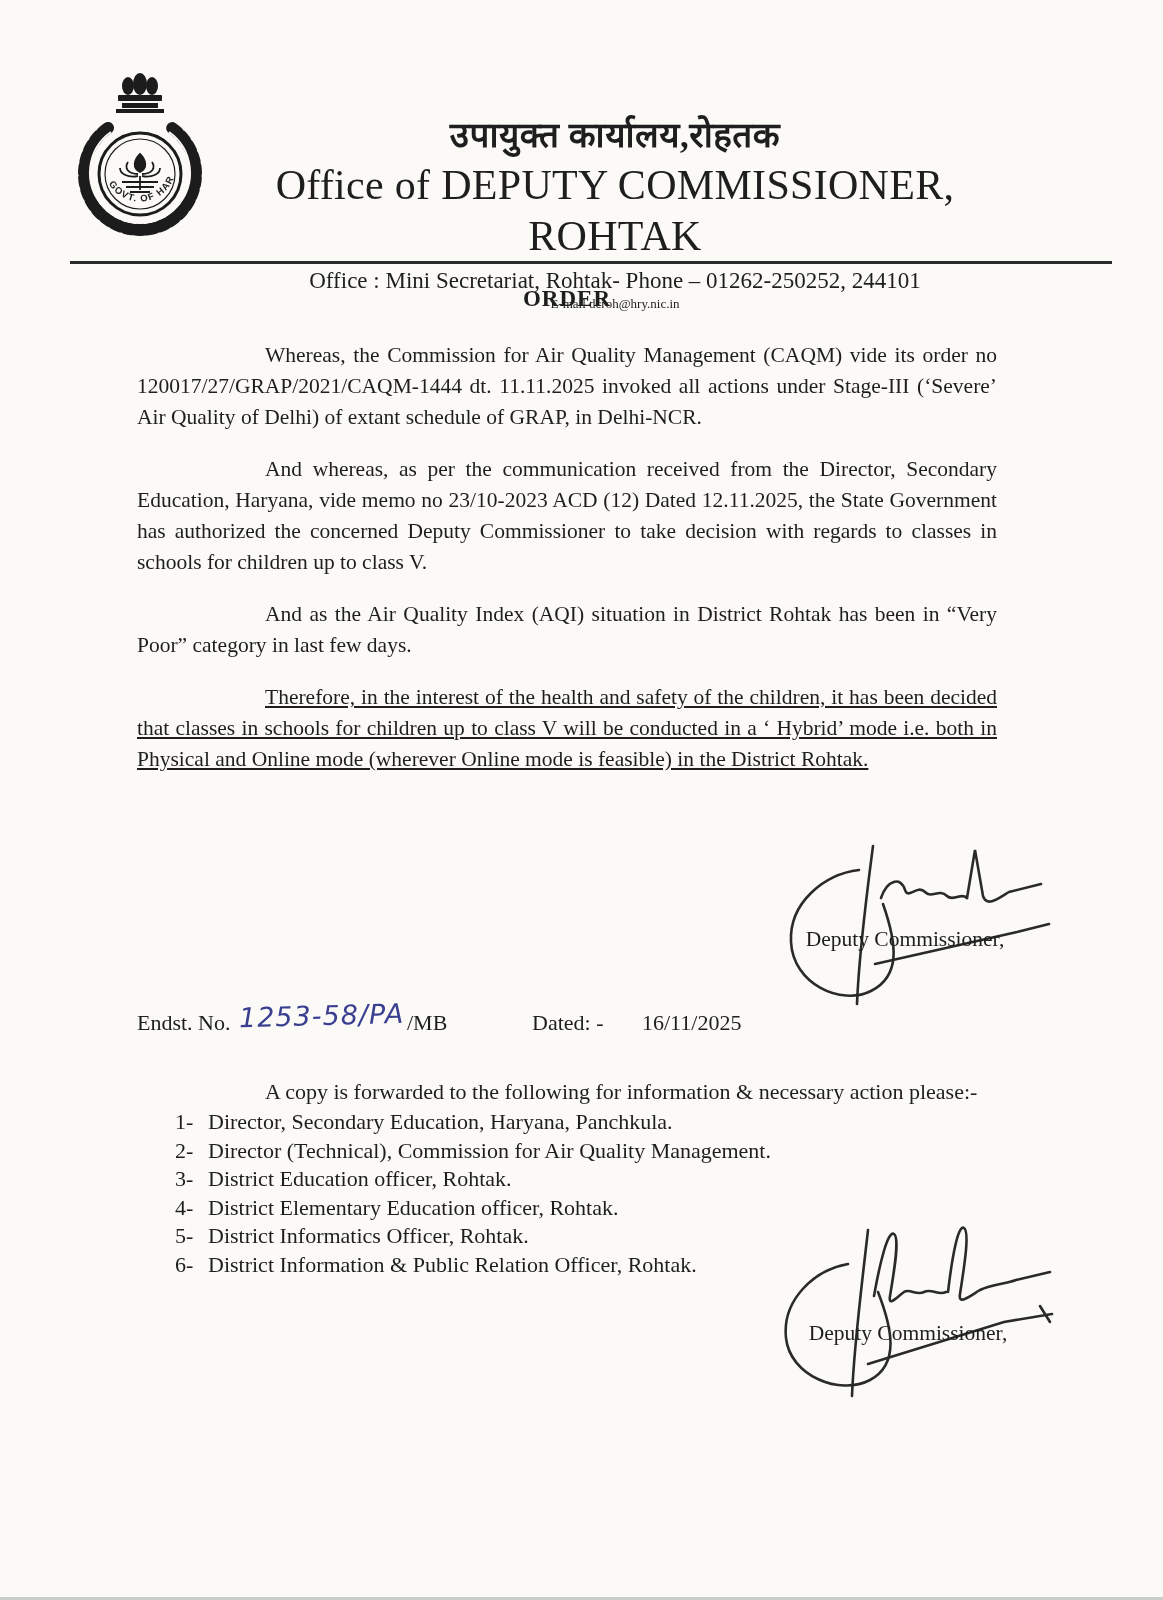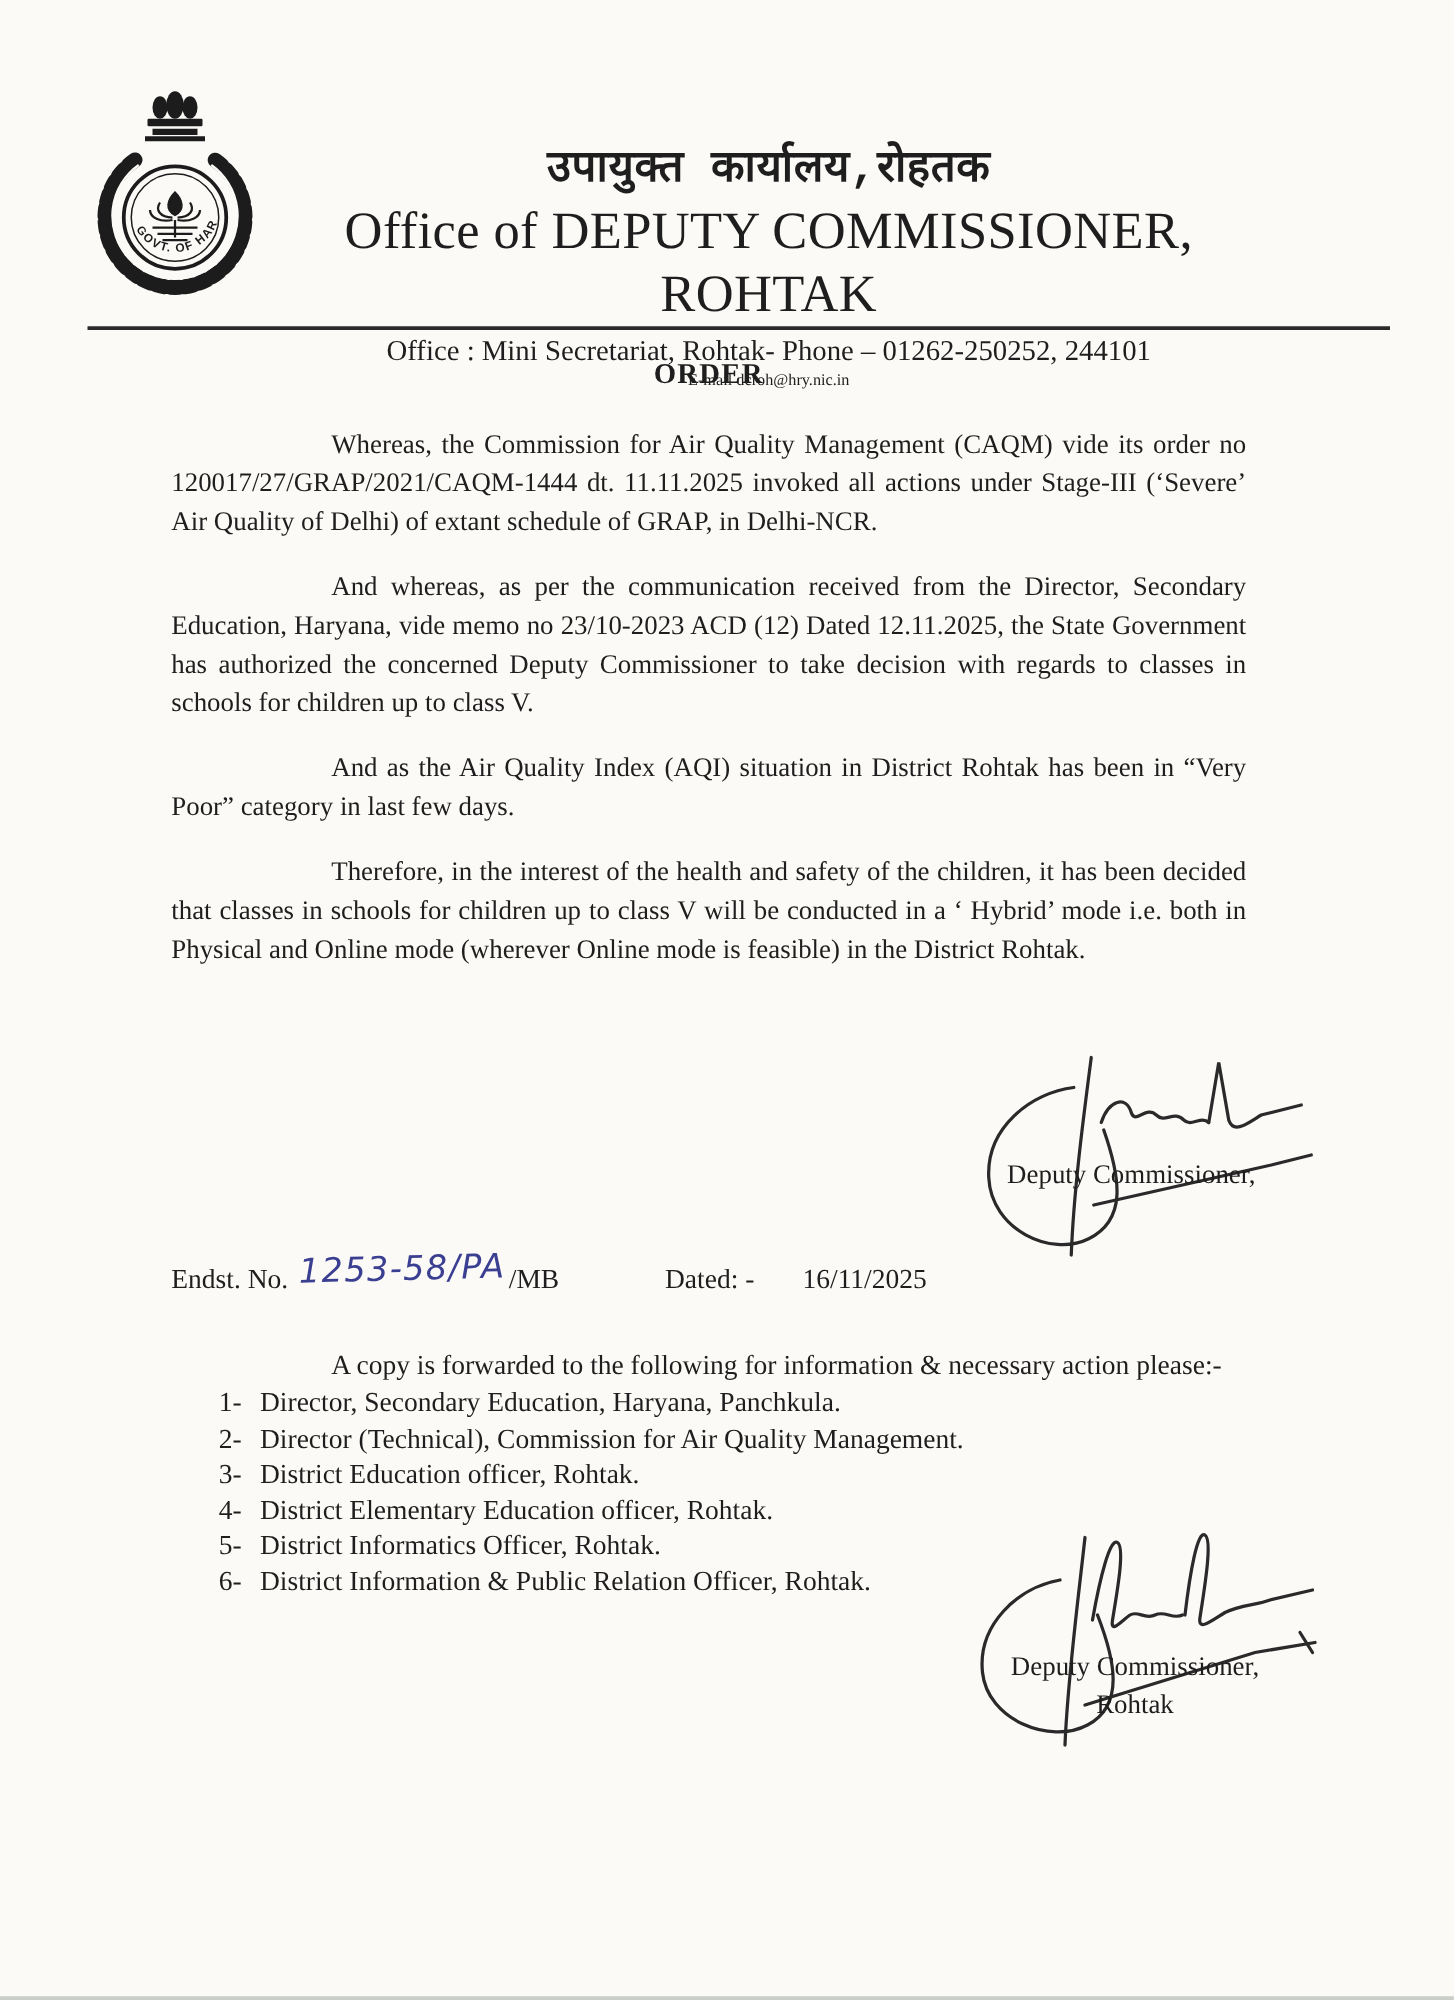--- a/index.html
+++ b/index.html
@@ -21,21 +21,21 @@
   }
   
   .emblem{
     position:absolute;left:50px;top:70px;width:180px;height:170px;
   }
   .header-text{
     position:absolute;left:235px;top:116px;width:760px;text-align:center;
   }
   .title-hindi{
     font-size:35px;font-weight:bold;line-height:1.15;
-    font-family:Liberation Mono, monospace;
+    font-family:Liberation Serif, serif;
     letter-spacing:0.5px;
   }
   .title-english{
     font-size:42px;line-height:1.2;margin-top:4px;letter-spacing:0.3px;
   }
   .office-line{font-size:23px;margin-top:7px;}
   .email-line{font-size:13px;margin-top:2px;}
   .header-rule{
     position:absolute;left:70px;top:261px;width:1042px;height:0;
     border-top:3px solid #2b2b2b;
@@ -45,21 +45,21 @@
     position:absolute;left:137px;top:283px;width:860px;
     font-size:21.5px;line-height:31px;
   }
   .order-heading{
     margin:0 0 26px 0;text-align:center;
     font-size:23px;font-weight:bold;letter-spacing:1px;
   }
   .para{
     margin:0 0 21px 0;text-align:justify;text-indent:128px;
   }
-  .para.tight{margin-bottom:16px;}
+  .para.tight{margin-bottom:16px;text-decoration:underline;}
   .para.last{margin-bottom:0;}
   
   .sig-block{position:absolute;}
   .sig-block svg{position:absolute;left:0;top:0;}
   .sig-line{
     position:absolute;left:0;width:100%;text-align:center;
     font-size:21.5px;line-height:30px;
   }
   .sig1{left:755px;top:838px;width:300px;height:175px;}
   .sig1 .l1{top:86px;}
@@ -213,17 +213,16 @@
       <g fill="none" stroke="#2a2a2a" stroke-width="2.6" stroke-linecap="round">
         <path d="M96,64 C62,70 30,100 34,138 C38,176 88,196 118,180 C148,164 140,128 126,92"></path>
         <path d="M116,30 C110,84 102,144 100,196"></path>
         <path d="M122,96 C128,62 136,30 142,34 C148,38 142,72 138,96 C136,108 146,96 152,92 C158,88 164,96 172,92 C180,88 186,96 194,92"></path>
         <path d="M196,92 C200,58 206,24 212,28 C218,32 212,68 208,94 C206,106 218,96 228,90 C240,84 254,84 264,80 L298,72"></path>
         <path d="M116,164 L252,122 L300,114"></path>
         <path d="M288,106 L298,122"></path>
       </g>
     </svg>
     <div class="sig-line l1">Deputy Commissioner,</div>
-    <div class="sig-line l2">Rohtak</div>
   </div>
 
   <div class="scan-edge"></div>
 </div>
 
 </body></html>

